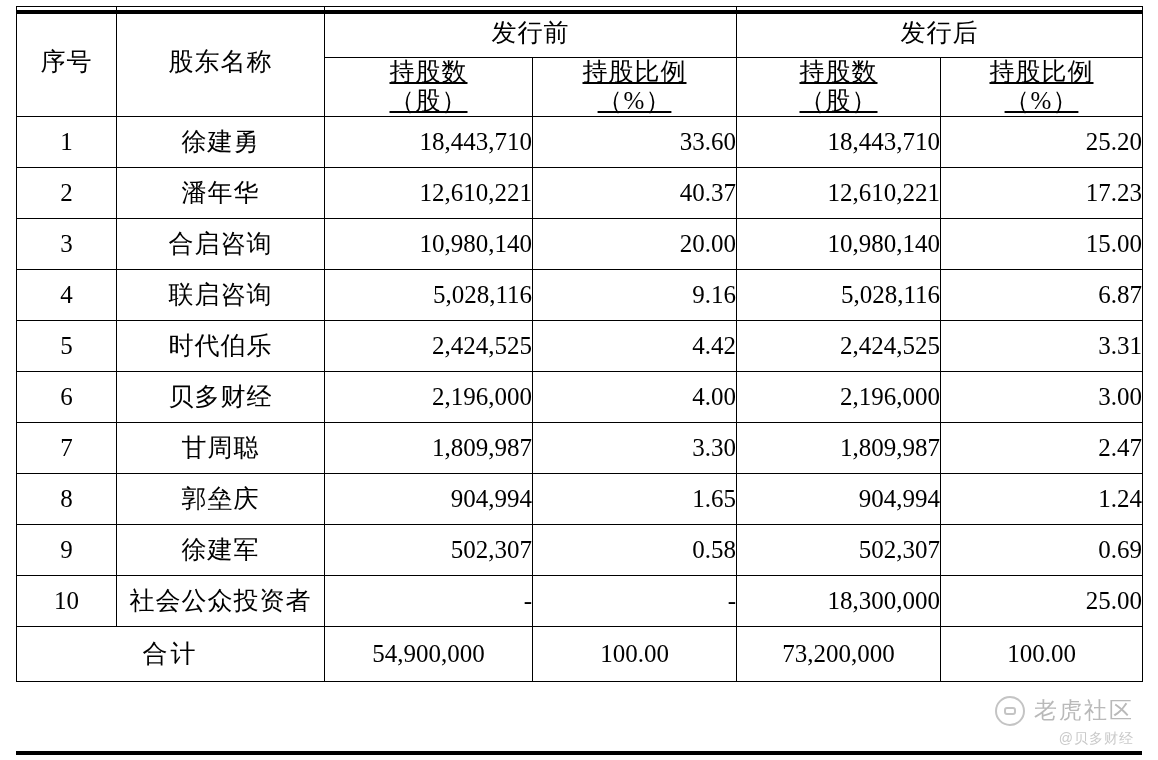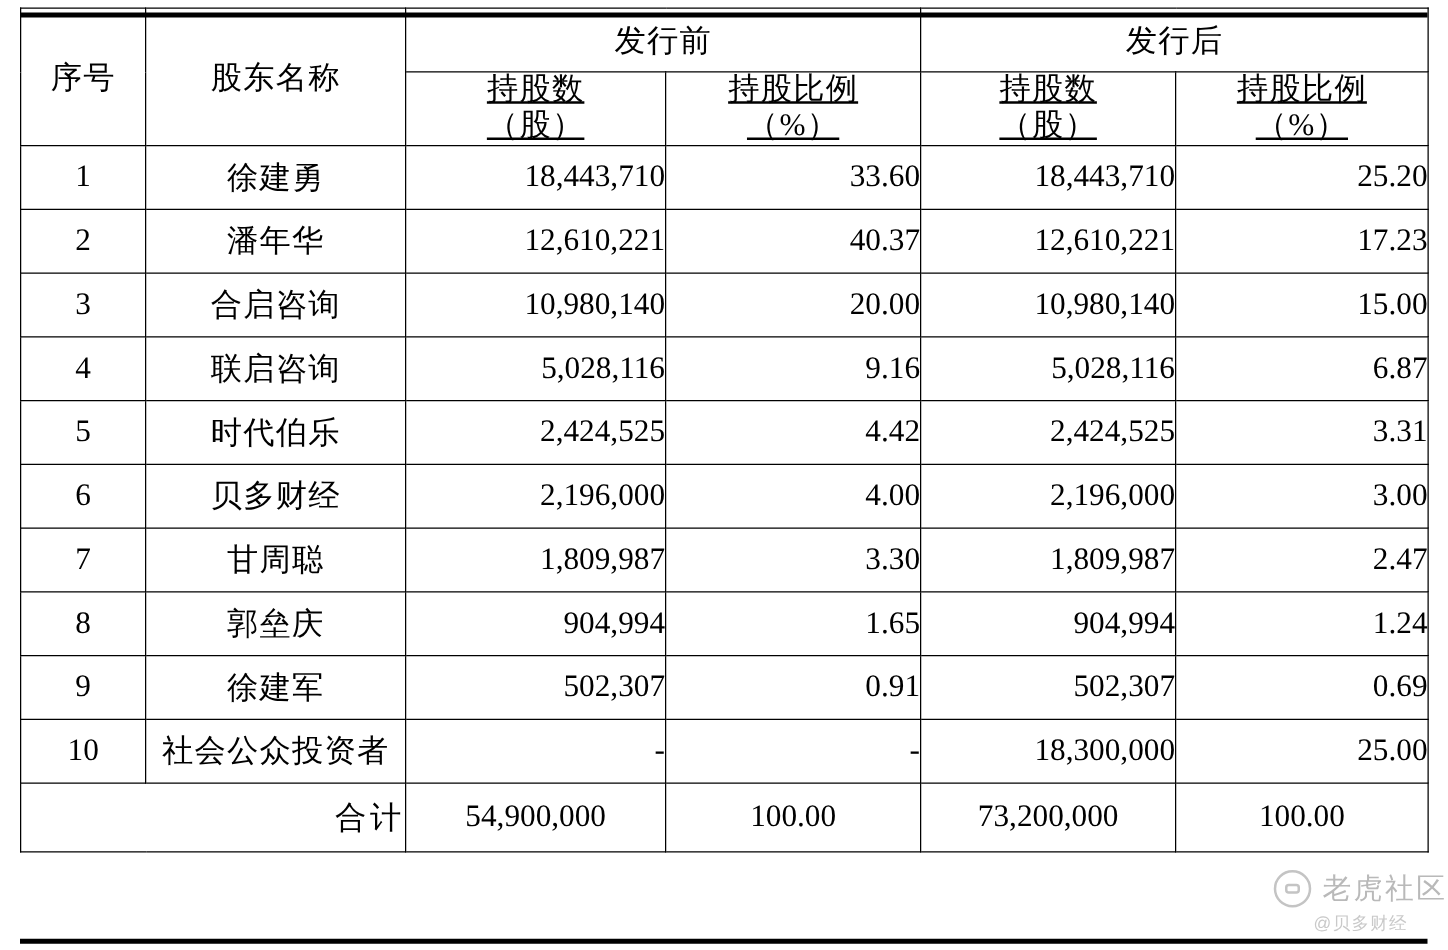--- a/index.html
+++ b/index.html
@@ -69,21 +69,21 @@
     text-align: center;
     font-size: 25px;
     letter-spacing: 1px;
   }
   .c-val {
     text-align: right;
     padding-right: 14px;
     font-size: 25px;
   }
   .total-label {
-    text-align: right;
+    text-align: center;
     font-weight: bold;
     font-size: 26px;
     letter-spacing: 3px;
   }
   .total-val {
     text-align: center;
     padding-right: 14px;
     font-weight: bold;
     font-size: 25px;
   }
@@ -94,25 +94,25 @@
   col.c0 { width: 100px; }
   col.c1 { width: 208px; }
   col.c2 { width: 208px; }
   col.c3 { width: 204px; }
   col.c4 { width: 204px; }
   col.c5 { width: 202px; }
 
   
   .watermark {
     position: absolute;
-    right: 0;
+    right: 24px;
     bottom: 18px;
     display: flex;
     flex-direction: column;
-    align-items: center;
+    align-items: flex-end;
     pointer-events: none;
   }
   .wm-top {
     display: flex;
     align-items: center;
     color: #b9b9b9;
     font-size: 23px;
     font-family: "Liberation Sans", sans-serif;
     letter-spacing: 2px;
   }
@@ -248,21 +248,21 @@
         <td class="c-name">郭垒庆</td>
         <td class="c-val">904,994</td>
         <td class="c-val">1.65</td>
         <td class="c-val">904,994</td>
         <td class="c-val">1.24</td>
       </tr>
       <tr>
         <td class="c-num">9</td>
         <td class="c-name">徐建军</td>
         <td class="c-val">502,307</td>
-        <td class="c-val">0.91</td>
+        <td class="c-val">0.58</td>
         <td class="c-val">502,307</td>
         <td class="c-val">0.69</td>
       </tr>
       <tr>
         <td class="c-num">10</td>
         <td class="c-name">社会公众投资者</td>
         <td class="c-val">-</td>
         <td class="c-val">-</td>
         <td class="c-val">18,300,000</td>
         <td class="c-val">25.00</td>

